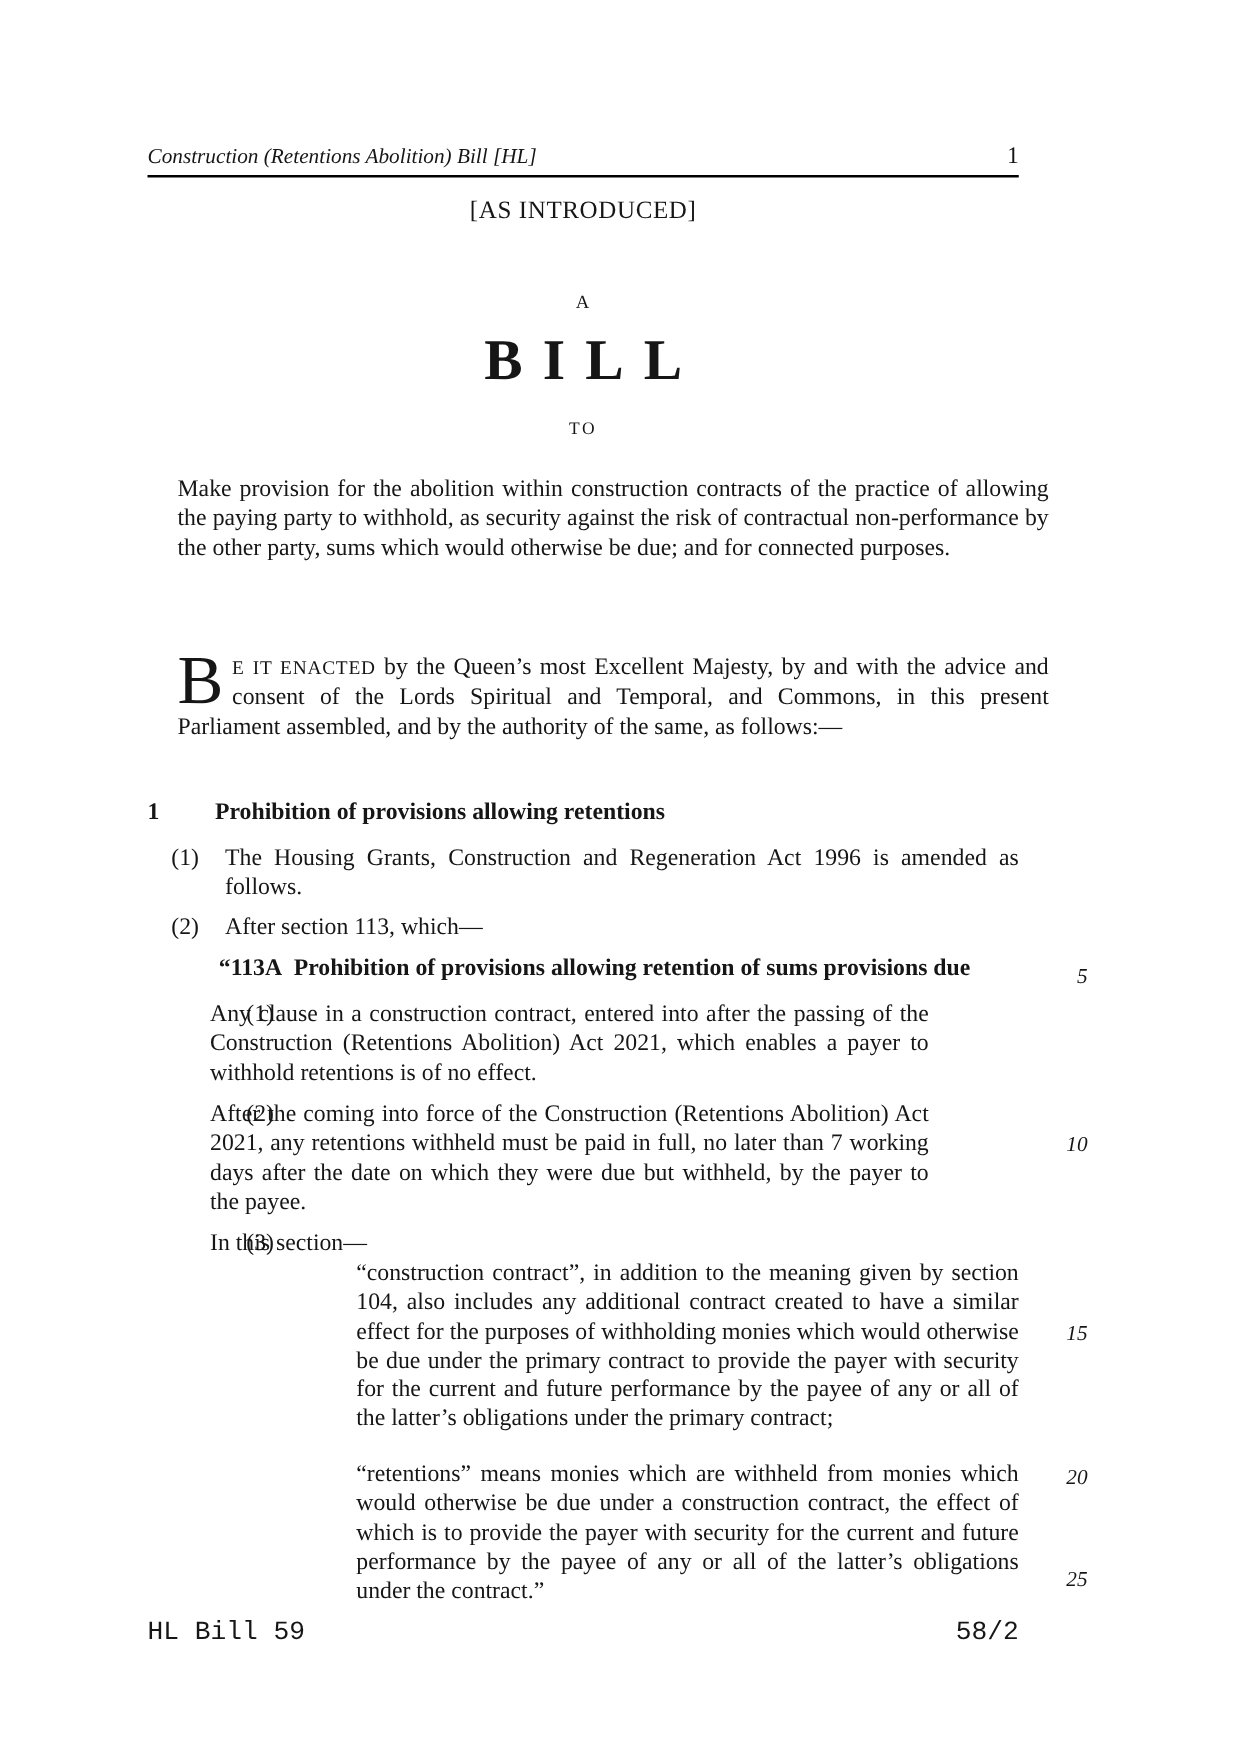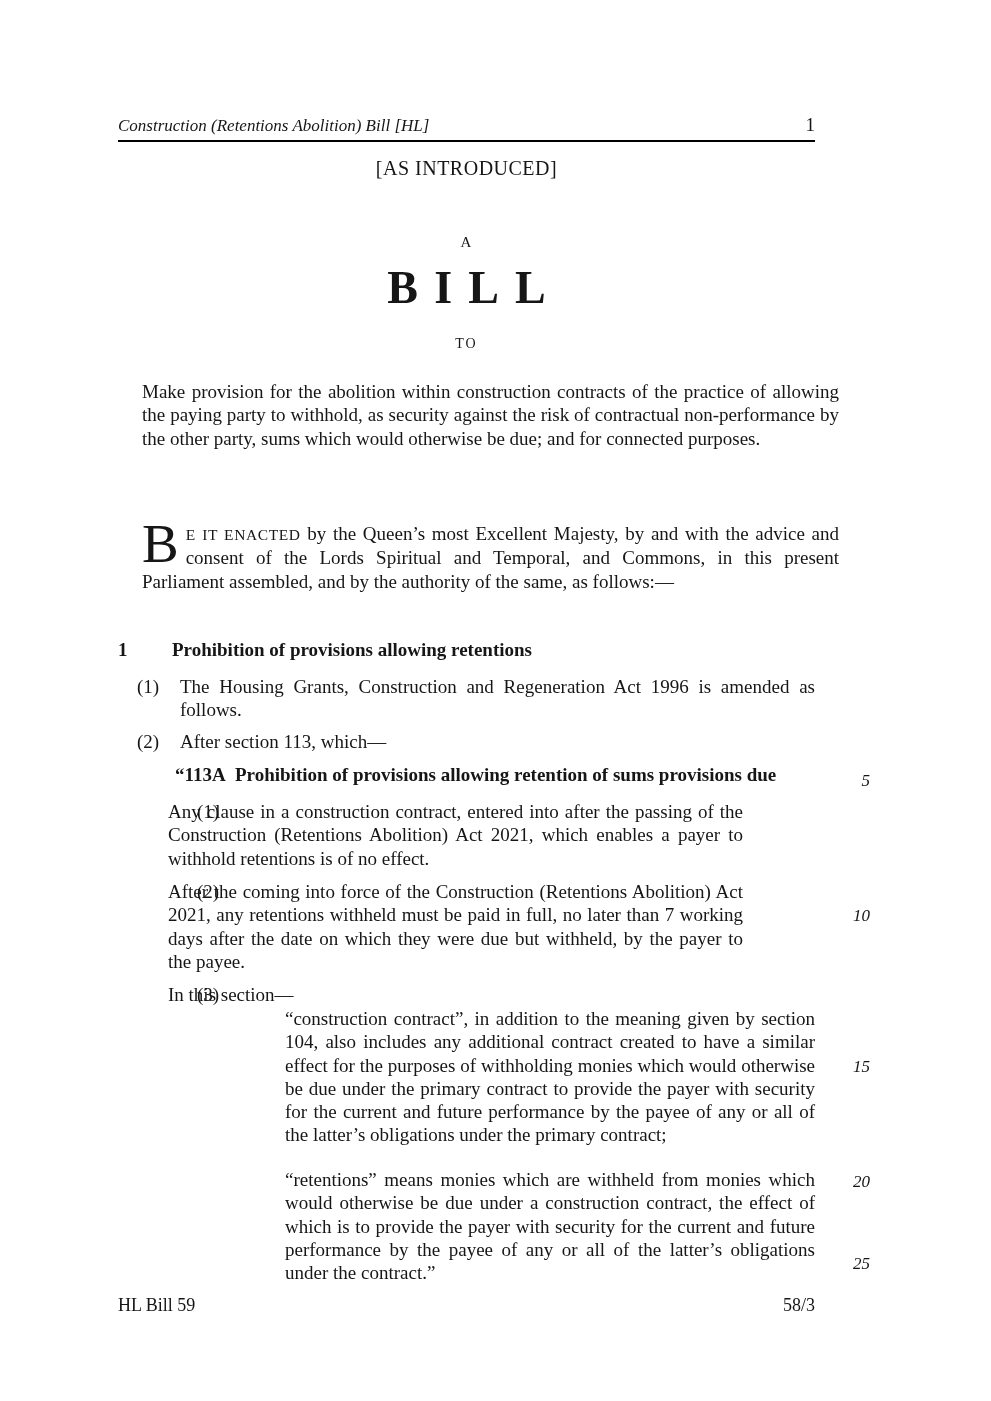--- a/index.html
+++ b/index.html
@@ -55,21 +55,21 @@
   .qsub2 { top:880px; }
   .qsub3 { top:983px; }
 
   .definition { left:285px; width:530px; font-size:19px; line-height:23.3px; text-align:justify; }
   .def1 { top:1007px; }
   .def2 { top:1168px; }
 
   .line-num { left:820px; width:50px; text-align:right; font-style:italic; font-size:17px; line-height:20px; }
   .ln1 { top:771px; } .ln2 { top:906px; } .ln3 { top:1057px; } .ln4 { top:1144px;margin-top:28px; } .ln5 { top:1254px;text-align:right; }
 
-  .footer { left:118px; top:1295px; width:697px; display:flex; justify-content:space-between; font-size:18px; }
+  .footer { left:118px; top:1295px; width:697px; display:flex; justify-content:space-between; font-size:21px;font-family:Liberation Mono, monospace; }
 </style>
 </head>
 <body>
 
 <div class="page">
 
   <div class="abs header">
     <div class="header-inner">
       <span class="running-title">Construction (Retentions Abolition) Bill [HL]</span>
       <span class="page-num">1</span>
@@ -127,16 +127,16 @@
   <div class="abs definition def2">“retentions” means monies which are withheld from monies which would otherwise be due under a construction contract, the effect of which is to provide the payer with security for the current and future performance by the payee of any or all of the latter’s obligations under the contract.”</div>
 
   <div class="abs line-num ln1">5</div>
   <div class="abs line-num ln2">10</div>
   <div class="abs line-num ln3">15</div>
   <div class="abs line-num ln4">20</div>
   <div class="abs line-num ln5">25</div>
 
   <div class="abs footer">
     <span>HL Bill 59</span>
-    <span>58/3</span>
+    <span>58/2</span>
   </div>
 
 </div>
 
 </body></html>

